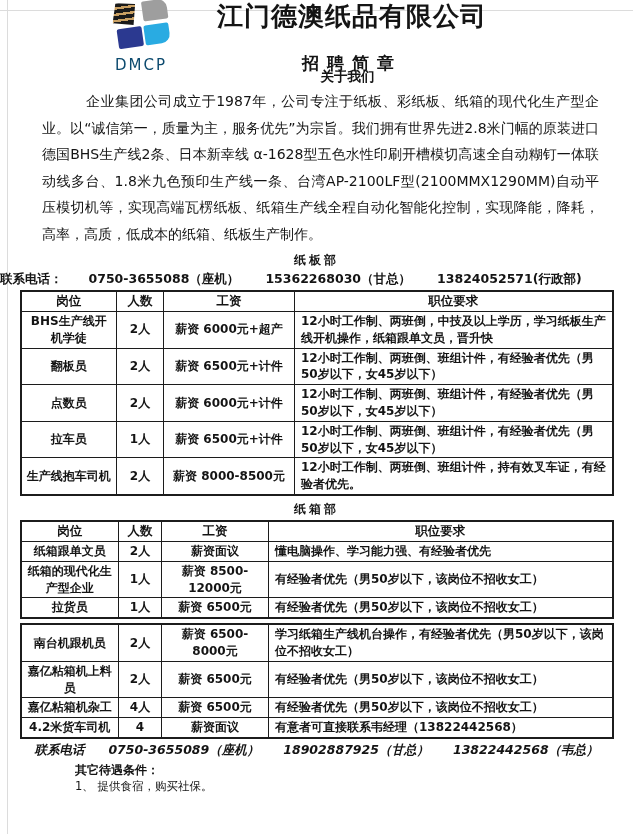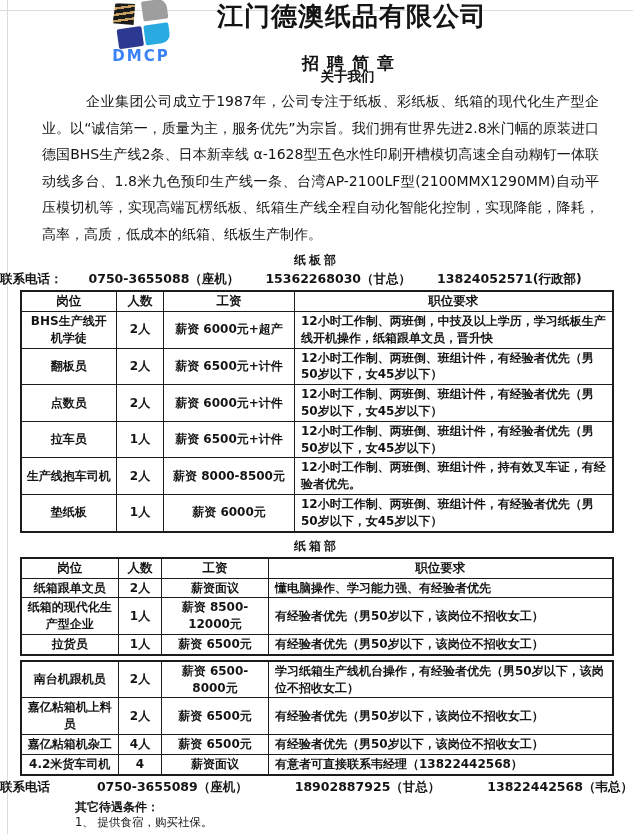--- a/index.html
+++ b/index.html
@@ -21,40 +21,40 @@
   .logo-tiles { width:56px; height:44px; margin:1px auto 0; position:relative; transform:rotate(-8deg); }
   .tile { position:absolute; width:25px; height:20px; border-radius:2px; }
   .tile-stripes {
     left:0; top:-2px; height:24px;
     background:linear-gradient(#1a1a1a 0 16%, #c9a063 16% 26%, #1a1a1a 26% 42%, #c9a063 42% 52%, #1a1a1a 52% 68%, #c9a063 68% 78%, #1a1a1a 78% 100%);
     clip-path:polygon(22% 0, 100% 14%, 82% 100%, 0 80%);
   }
   .tile-gray { right:0; top:0; background:#9e9e9e; border-top-right-radius:9px; }
   .tile-navy { left:3px; bottom:0; background:#2b3990; }
   .tile-cyan { right:1px; bottom:0; background:#29abe2; border-bottom-right-radius:9px; }
-  .logo-text { margin-top:1px; color:#3b82f6; font-weight:bold; font-size:15px; letter-spacing:2px; }
+  .logo-text { margin-top:10px; color:#0c4a6e; font-weight:normal; font-size:15px; letter-spacing:2px; }
   .title-block { position:absolute; left:170px; top:0; width:364px; text-align:center; }
   .company-title { font-size:26px; font-weight:900; letter-spacing:1px; line-height:32px; }
   .flyer-subtitle { font-size:17px; font-weight:bold; letter-spacing:8px; margin-top:20px; }
 
   
   .about-heading { margin:6px 0 2px 62px; font-size:13.5px; font-weight:bold;text-align:center; }
   .about-paragraph {
     margin:2px 34px 0 42px;
     font-size:14px; font-weight:normal;
     line-height:26.5px;
     text-align:justify;
     text-indent:44px;
   }
 
   
   .section-heading { text-align:center; font-size:12px; font-weight:bold; letter-spacing:3px; margin-top:5px; }
   .contact-line { display:flex; align-items:baseline; font-size:12.5px; font-weight:bold; white-space:nowrap; }
   .contact-line.first { gap:26px; margin:2px 0 1px; }
-  .contact-line.second { justify-content:space-between; gap:24px; margin:3px 0 4px; }
+  .contact-line.second { justify-content:center; gap:24px; margin:3px 0 4px;font-style:italic; }
 
   
   table { border-collapse:collapse; table-layout:fixed; margin:2px auto 0; width:594px;padding-left:20px; }
   table, th, td { border:1px solid #1c1c1c; }
   table { border-width:2px; }
   th { font-size:12.5px; font-weight:bold; padding:1px 2px; }
   td { font-size:12px; font-weight:bold; padding:1px 4px; line-height:1.4; vertical-align:middle; }
   td.c-post, td.c-count, td.c-salary { text-align:center; }
   td.c-req { text-align:left; padding-left:6px; }
   .tbl-split { margin-top:4px; }
@@ -136,26 +136,20 @@
       <td class="c-count">1人</td>
       <td class="c-salary">薪资 6500元+计件</td>
       <td class="c-req">12小时工作制、两班倒、班组计件，有经验者优先（男50岁以下，女45岁以下）</td>
     </tr>
     <tr>
       <td class="c-post">生产线抱车司机</td>
       <td class="c-count">2人</td>
       <td class="c-salary">薪资 8000-8500元</td>
       <td class="c-req">12小时工作制、两班倒、班组计件，持有效叉车证，有经验者优先。</td>
     </tr>
-    <tr>
-      <td class="c-post">垫纸板</td>
-      <td class="c-count">1人</td>
-      <td class="c-salary">薪资 6000元</td>
-      <td class="c-req">12小时工作制、两班倒、班组计件，有经验者优先（男50岁以下，女45岁以下）</td>
-    </tr>
   </tbody>
     </table>
 
   <div class="section-heading">纸箱部</div>
 
   <table>
     <colgroup>
         <col style="width:98px">
         <col style="width:43px">
         <col style="width:107px">

